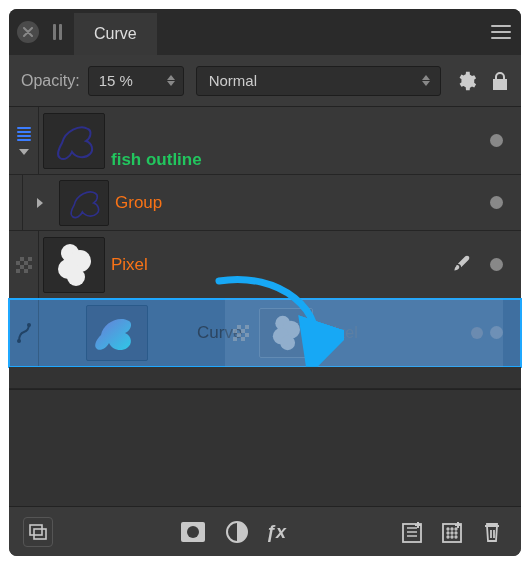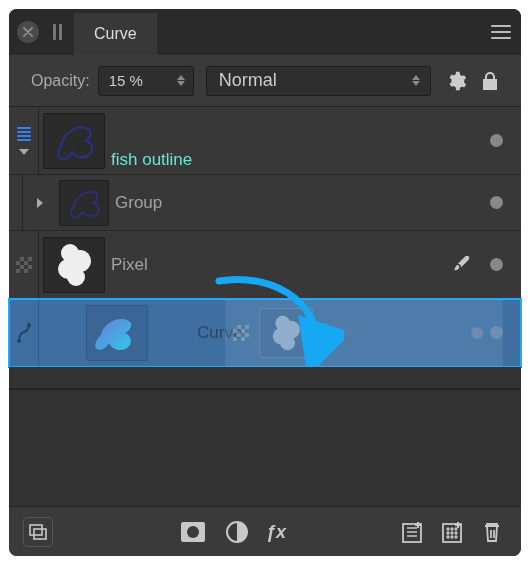--- a/index.html
+++ b/index.html
@@ -61,21 +61,21 @@
   .tabbar .menu {
     align-self: center;
     width: 24px; display: flex; flex-direction: column; gap: 4px; align-items: center;
   }
   .tabbar .menu span { width: 20px; height: 2px; background: #bbb; border-radius: 1px; }
 
   
   .optsrow {
     height: 52px;
     display: flex; align-items: center;
-    padding: 0 22px;
+    padding: 0 12px;
     background: #3a3a3a;
     border-bottom: 1px solid #222;
   }
   .optsrow .label { color: #aaa; font-size: 16px; margin-right: 8px; }
   .stepper {
     position: relative;
     width: 96px; height: 30px;
     background: #2e2e2e;
     border: 1px solid #1d1d1d;
     border-radius: 3px;
@@ -94,21 +94,21 @@
   .select {
     position: relative;
     flex: 1;
     height: 30px;
     margin-left: 12px;
     background: #2e2e2e;
     border: 1px solid #1d1d1d;
     border-radius: 3px;
     display: flex; align-items: center;
     padding-left: 12px;
-    color: #ccc; font-size: 18px;
+    color: #ccc; font-size: 15px;
   }
   .select .chev { position: absolute; right: 10px; top: 0; bottom: 0; display:flex; flex-direction:column; justify-content:center; gap:1px;}
   .gear, .lock { margin-left: 14px; color: #ccc; }
   .gear svg, .lock svg { display: block; }
 
   
   .layerlist { position: relative; flex: 0 0 auto; }
   .row {
     position: relative;
     height: 68px;
@@ -137,21 +137,21 @@
     background: #2b2b2b;
     border-radius: 2px;
     display: flex; align-items: center; justify-content: center;
     overflow: hidden;
   }
   .row.group .thumb { width: 50px; height: 46px; margin-left: 8px; }
   .thumb.fill-teal { background: #66d0cb; }
   .name {
     flex: 1;
     font-size: 17px;
-    color: #a3a3a3;
+    color: #f97316;
   }
   .row .right {
     display: flex; align-items: center; gap: 18px;
     padding-right: 18px;
   }
   .dot {
     width: 13px; height: 13px; border-radius: 50%; background: #888;
   }
   .row.selected .dot { background: #6b8bb0; }
   .brushicon { color: #bbb; }
@@ -300,21 +300,21 @@
               <span></span>
             </div>
           <div class="caret-d"></div>
         </div>
       </div>
       <div class="thumb">
         <svg width="52" height="48" viewBox="0 0 52 48">
             <path d="M14 26c3-12 18-19 26-14 4 2 3 9-2 12 6 2 8 9 4 13-5 5-14 4-18-2-2 5-8 9-12 6-3-2-2-8 2-15z" fill="none" stroke="#2d2f8a" stroke-width="2"></path>
           </svg>
       </div>
-      <div class="name" style="color:#5eead4;font-weight:400;margin-top:38px;">fish outline</div>
+      <div class="name" style="color:#22c55e;font-weight:700;margin-top:38px;">fish outline</div>
       <div class="right">
           <div class="dot"></div>
         </div>
     </div>
 
     <div class="row group">
       <div class="nest-type"></div>
       <div style="width:20px"></div>
       <div class="expand">
           <div class="caret-r"></div>

